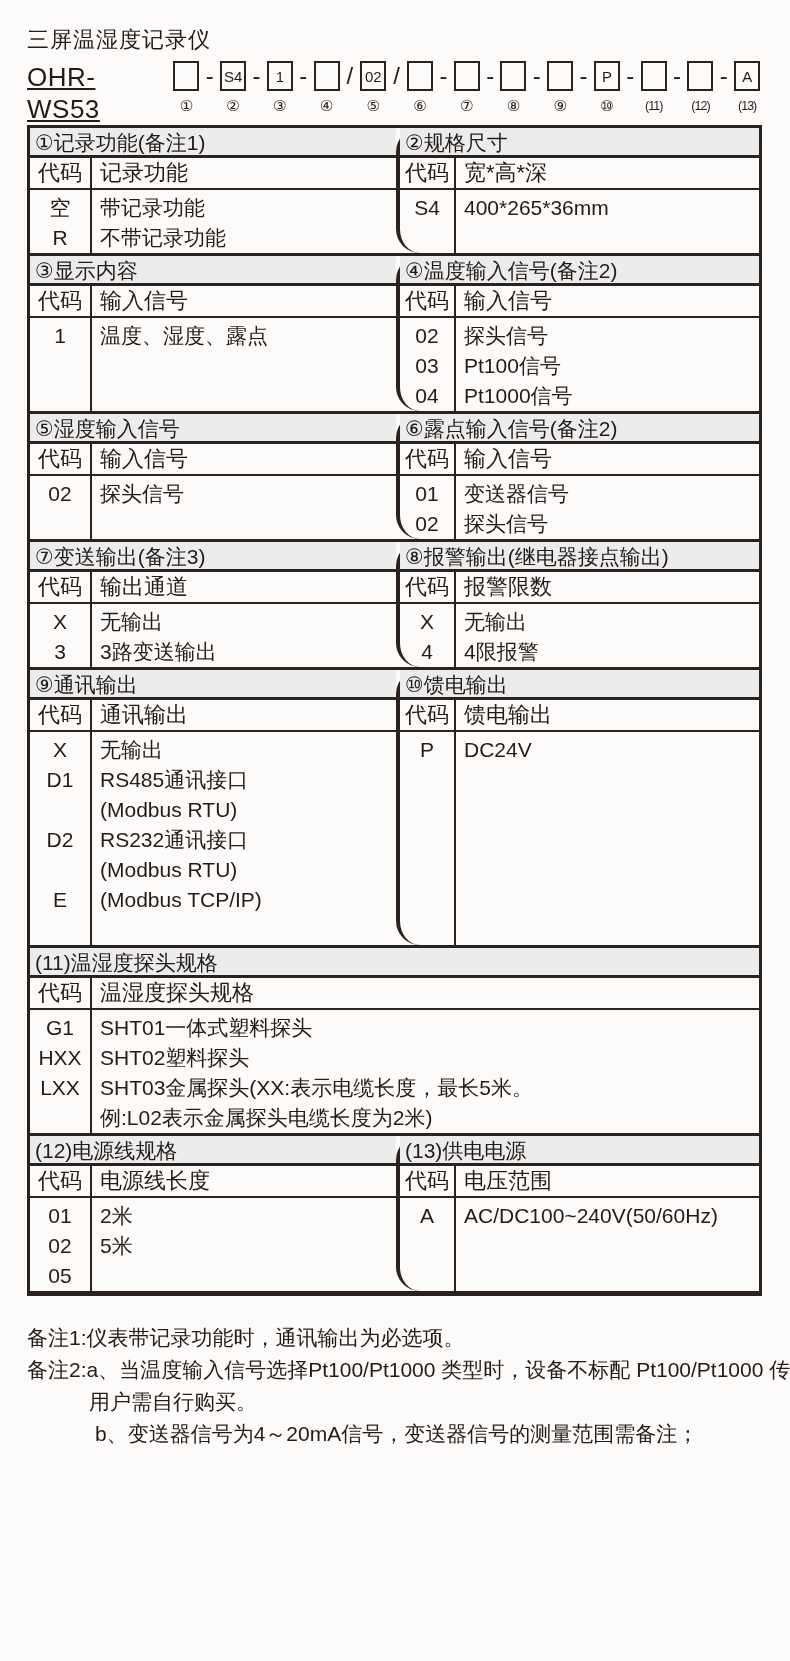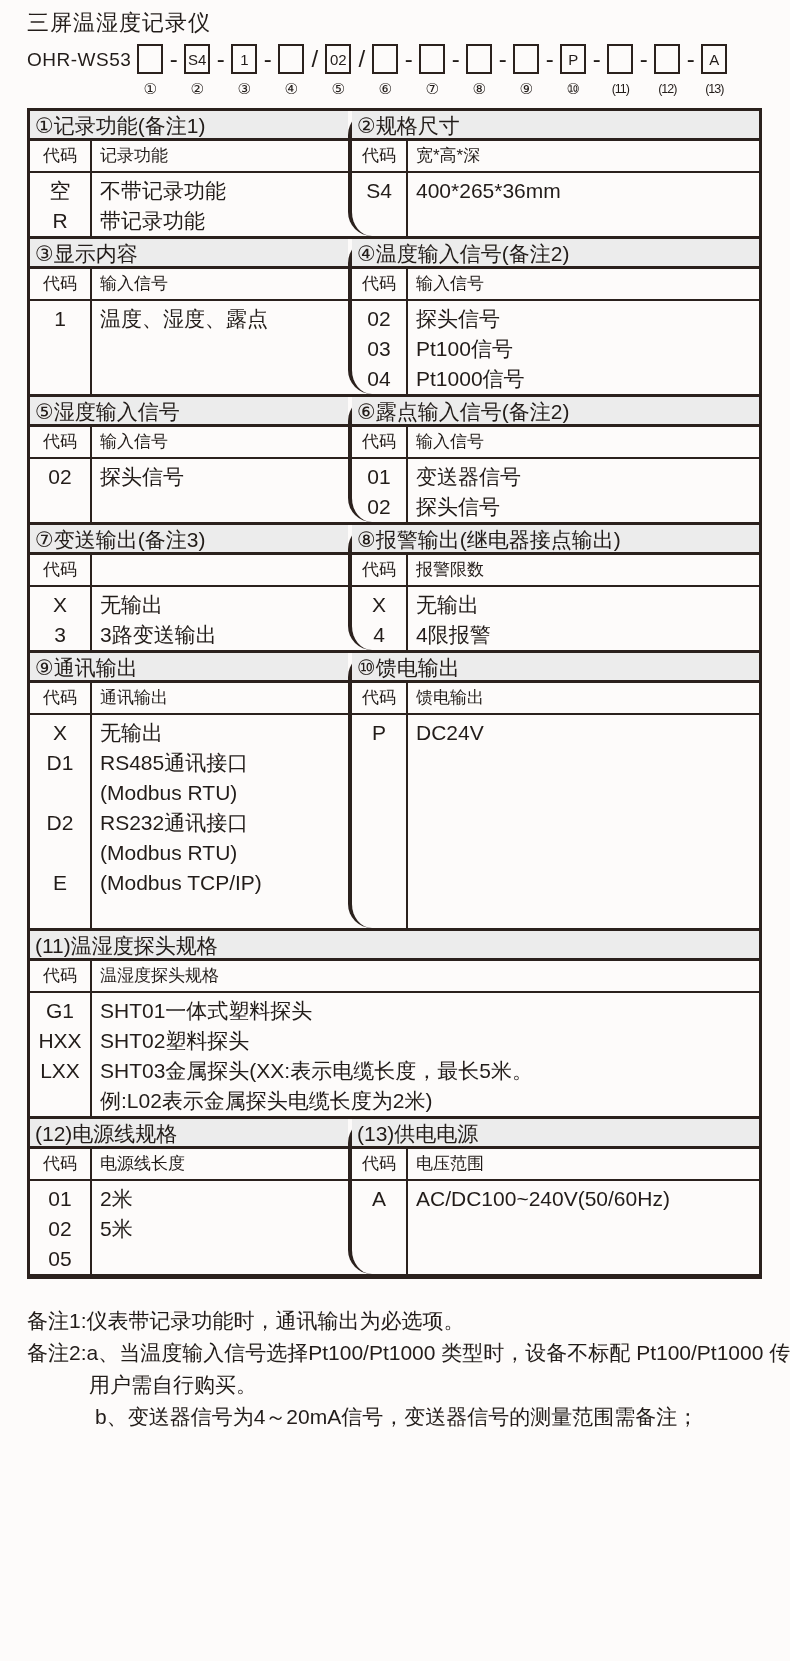--- a/index.html
+++ b/index.html
@@ -4,42 +4,42 @@
 <style>
   :root{
     --ink:#221c19;
     --line:#2b211d;
     --grayhead:#ececec;
     --bg:#fdfbfa;
   }
   *{box-sizing:border-box;}
   html,body{margin:0;padding:0;}
   body{background:#fff;font-family:"Liberation Sans","DejaVu Sans",sans-serif;color:var(--ink);}
-  .page{width:790px;height:1661px;background:var(--bg);padding:8px 28px 0 27px;overflow:hidden;}
+  .page{width:790px;height:1661px;background:var(--bg);padding:25px 28px 0 27px;overflow:hidden;}
   .title{font-size:22px;font-weight:500;letter-spacing:1px;line-height:30px;}
   
   .model-line{display:flex;align-items:flex-start;margin-top:6px;height:62px;}
-  .prefix{font-size:19px;font-weight:500;line-height:32px;letter-spacing:.5px;margin-right:4px;}
+  .prefix{font-size:26px;font-weight:500;line-height:32px;letter-spacing:.5px;margin-right:4px;text-decoration:underline;}
   .pos{display:flex;flex-direction:column;align-items:center;width:30px;}
   .pos .box{width:26px;height:30px;border:2px solid var(--line);display:flex;align-items:center;justify-content:center;
     font-size:15px;font-weight:500;background:var(--bg);}
   .pos .poslabel{margin-top:7px;font-size:15px;line-height:16px;color:var(--ink);}
   .pos .poslabel.small{font-size:12.5px;letter-spacing:-1px;}
   .sep{width:17px;text-align:center;font-size:24px;font-weight:500;line-height:30px;}
   
   .big-table{margin-top:2px;border:3px solid var(--line);border-bottom-width:5px;background:var(--bg);}
   .band{display:flex;border-top:3px solid var(--line);}
   .band:first-child{border-top:0;}
   .half{display:flex;flex-direction:column;}
-  .half.left{width:318px;}
+  .half.left{width:366px;}
   .half.right{flex:1;border-left:4px solid var(--line);border-radius:24px;}
   .half.full{width:100%;}
   .sec-header{height:30px;line-height:30px;background:var(--grayhead);border-bottom:3px solid var(--line);
     font-size:21px;padding-left:5px;white-space:nowrap;overflow:hidden;}
-  .code-row{display:flex;height:32px;border-bottom:2px solid var(--line);font-size:17px;line-height:30px;}
+  .code-row{display:flex;height:32px;border-bottom:2px solid var(--line);font-size:22px;line-height:30px;}
   .c1{width:62px;border-right:2px solid var(--line);text-align:center;flex-shrink:0;}
   .half.right .c1{width:56px;}
   .c2{flex:1;padding-left:8px;white-space:nowrap;overflow:hidden;}
   .sec-body{display:flex;flex:1;font-size:21px;line-height:30px;}
   .codes{width:62px;border-right:2px solid var(--line);flex-shrink:0;text-align:center;padding-top:3px;}
   .half.right .codes{width:56px;}
   .descs{flex:1;padding-left:8px;padding-top:3px;white-space:nowrap;overflow:hidden;}
   .ln{min-height:30px;}
   .b1 .sec-body{height:78px;}
   .b2 .sec-body{height:132px;}
@@ -137,22 +137,22 @@
         <div class="code-row">
           <div class="c1">代码</div>
           <div class="c2">记录功能</div>
         </div>
         <div class="sec-body">
           <div class="codes">
             <div class="ln">空</div>
             <div class="ln">R</div>
           </div>
           <div class="descs">
+            <div class="ln">带记录功能</div>
             <div class="ln">不带记录功能</div>
-            <div class="ln">带记录功能</div>
           </div>
         </div>
       </div>
       <div class="half right">
         <div class="sec-header">②规格尺寸</div>
         <div class="code-row">
           <div class="c1">代码</div>
           <div class="c2">宽*高*深</div>
         </div>
         <div class="sec-body">
@@ -236,20 +236,21 @@
           </div>
         </div>
       </div>
     </div>
 
     <div class="band b4">
       <div class="half left">
         <div class="sec-header">⑦变送输出(备注3)</div>
         <div class="code-row">
           <div class="c1">代码</div>
+          <div class="c2">输出通道</div>
         </div>
         <div class="sec-body">
           <div class="codes">
             <div class="ln">X</div>
             <div class="ln">3</div>
           </div>
           <div class="descs">
             <div class="ln">无输出</div>
             <div class="ln">3路变送输出</div>
           </div>

